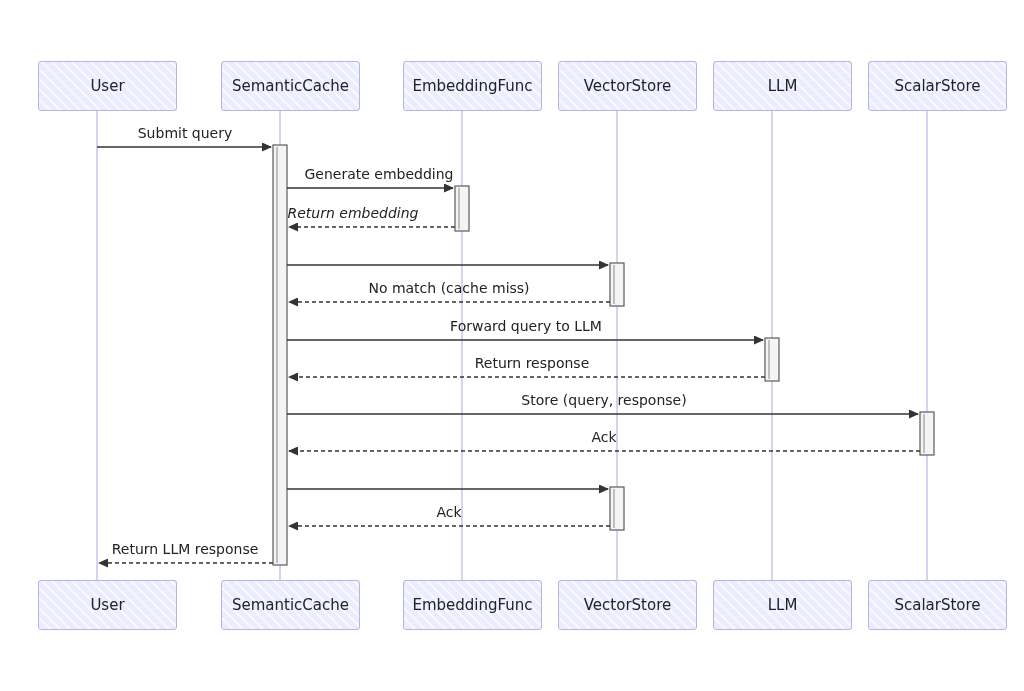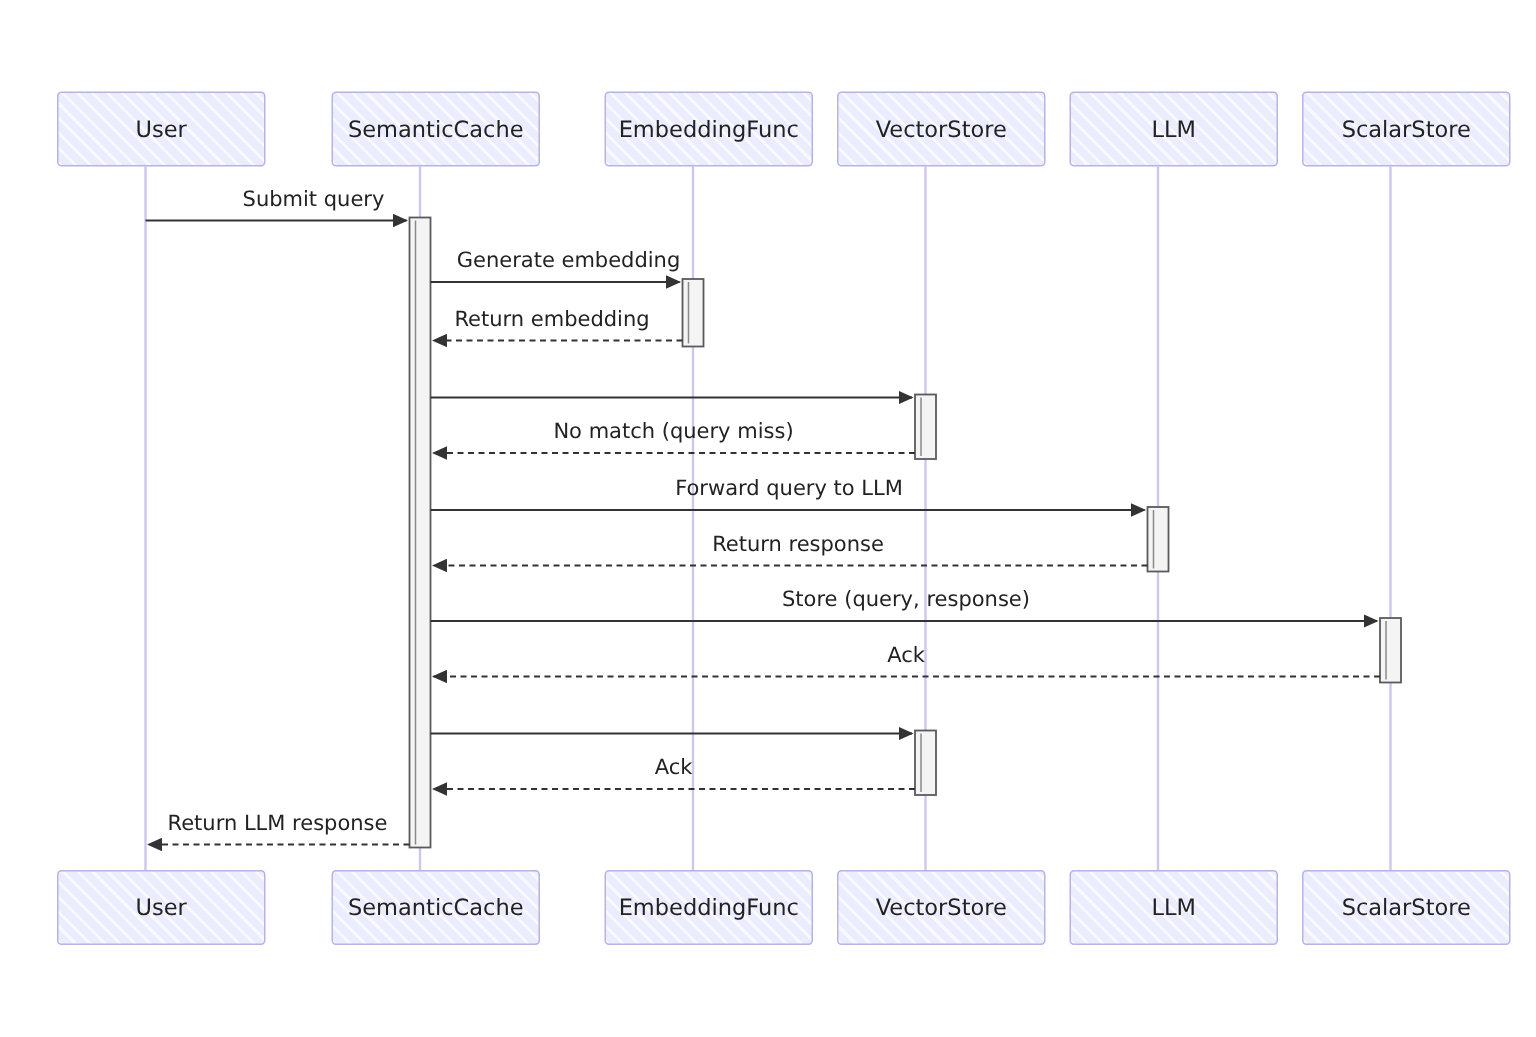--- a/index.html
+++ b/index.html
@@ -130,24 +130,24 @@
   <div class="participant" style="left:558px; top:580px;">
       <span>VectorStore</span>
     </div>
   <div class="participant" style="left:713px; top:580px;">
       <span>LLM</span>
     </div>
   <div class="participant" style="left:868px; top:580px;">
       <span>ScalarStore</span>
     </div>
 
-  <div class="msg-label" style="left:185px; top:125px;margin-left:24px;">Submit query</div>
+  <div class="msg-label" style="left:185px; top:125px;">Submit query</div>
   <div class="msg-label" style="left:379px; top:166px;">Generate embedding</div>
-  <div class="msg-label" style="left:368px; top:205px;">Return embedding</div>
-  <div class="msg-label" style="left:449px; top:280px;">No match (query miss)</div>
+  <div class="msg-label" style="left:353px; top:205px;font-style:italic;">Return embedding</div>
+  <div class="msg-label" style="left:449px; top:280px;">No match (cache miss)</div>
   <div class="msg-label" style="left:526px; top:318px;">Forward query to LLM</div>
   <div class="msg-label" style="left:532px; top:355px;">Return response</div>
   <div class="msg-label" style="left:604px; top:392px;">Store (query, response)</div>
   <div class="msg-label" style="left:604px; top:429px;">Ack</div>
   <div class="msg-label" style="left:449px; top:504px;">Ack</div>
   <div class="msg-label" style="left:185px; top:541px;">Return LLM response</div>
 
 </div>
 
 </body></html>

